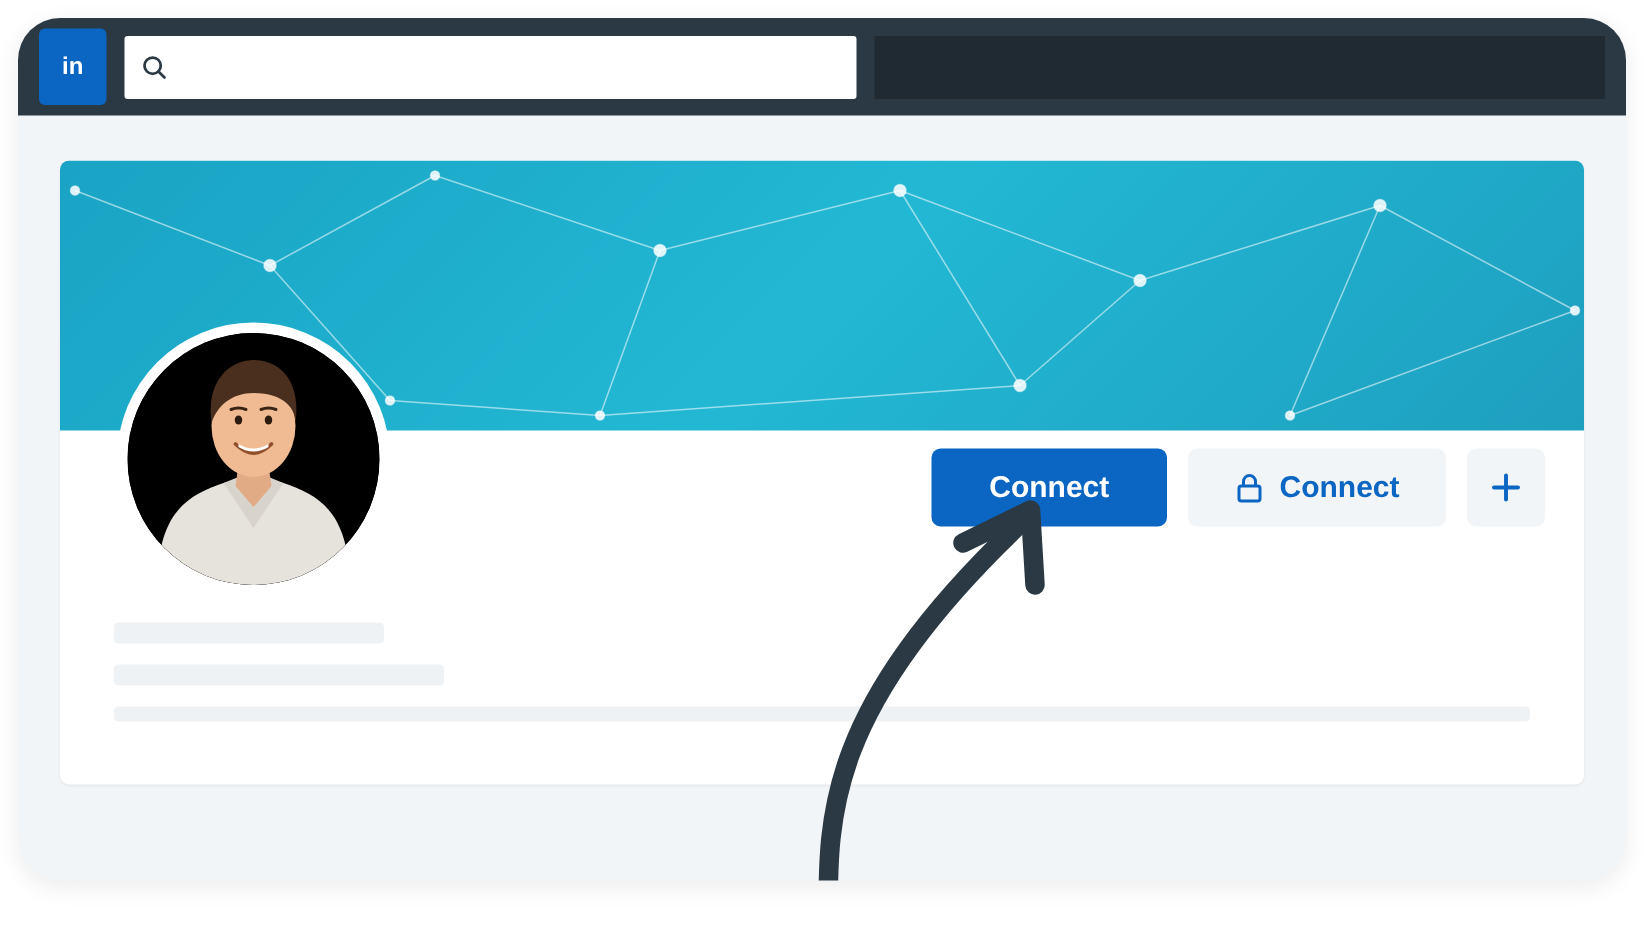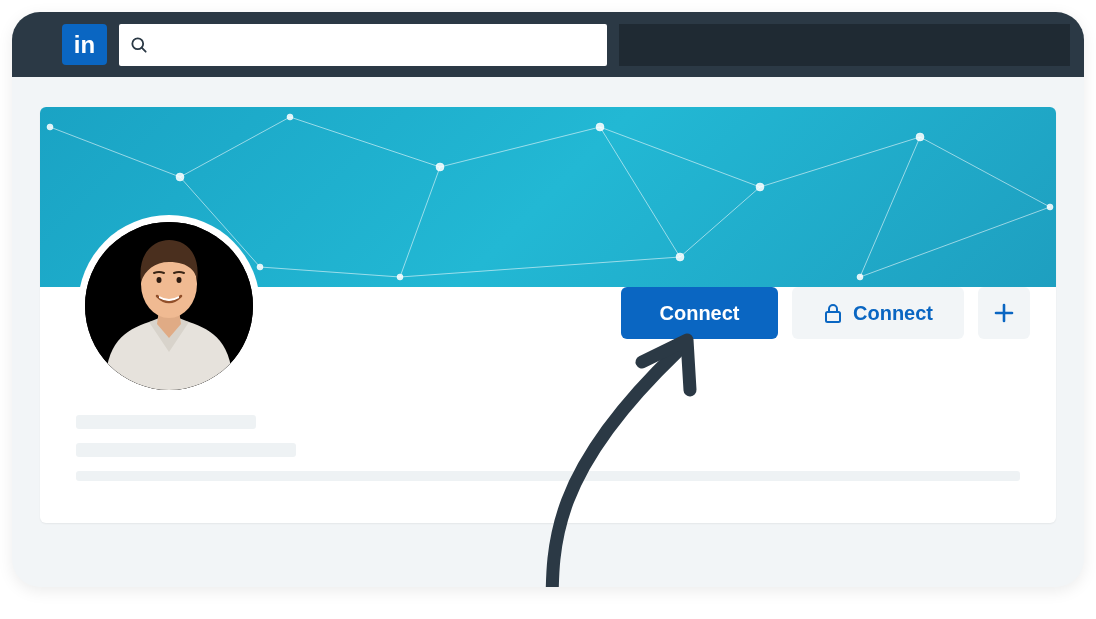--- a/index.html
+++ b/index.html
@@ -28,31 +28,30 @@
     .top-bar {
       height: 65px;
       background: #2b3945;
       display: flex;
       align-items: center;
       padding: 0 14px;
       gap: 12px;
     }
     .logo-badge {
       width: 45px;
-      height: 41px;
+      height: 51px;
       background: #0a66c2;
       border-radius: 4px;
       display: flex;
       align-items: center;
       justify-content: center;
       color: #fff;
       font-weight: 700;
-      font-size: 24px;
+      font-size: 16px;
       flex-shrink: 0;
-      margin-left: 36px;
     }
     .search-wrap {
       width: 488px;
       height: 42px;
       background: #ffffff;
       border-radius: 2px;
       display: flex;
       align-items: center;
       padding: 0 10px;
       gap: 8px;
@@ -117,21 +116,21 @@
       overflow: hidden;
       position: relative;
     }
     .avatar svg {
       position: absolute;
       top: 0;
       left: 0;
     }
     .actions-row {
       position: absolute;
-      top: 180px;
+      top: 192px;
       right: 26px;
       display: flex;
       gap: 14px;
       align-items: center;
     }
     .btn {
       height: 52px;
       border-radius: 6px;
       display: flex;
       align-items: center;

